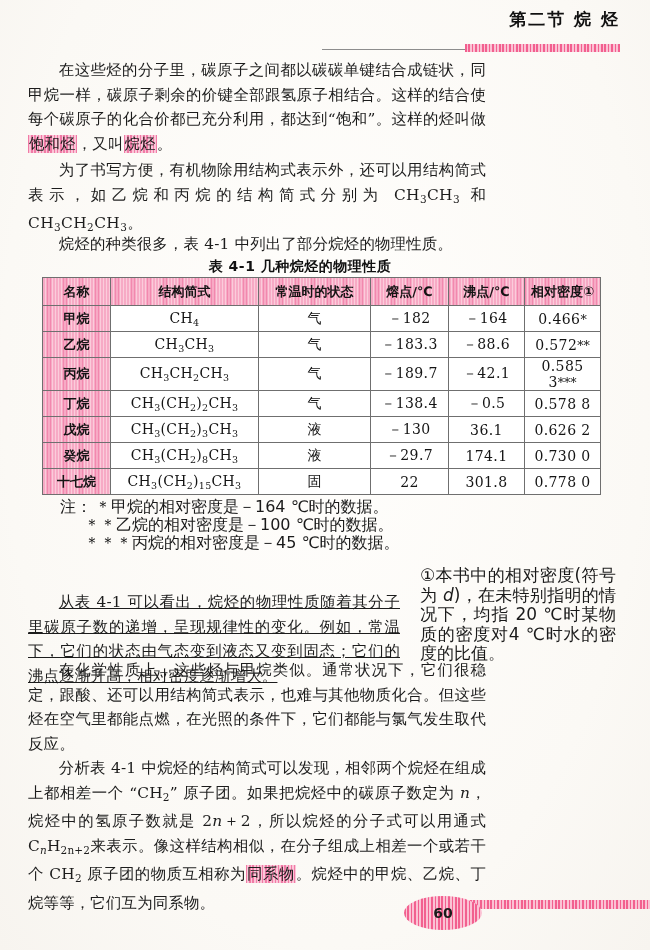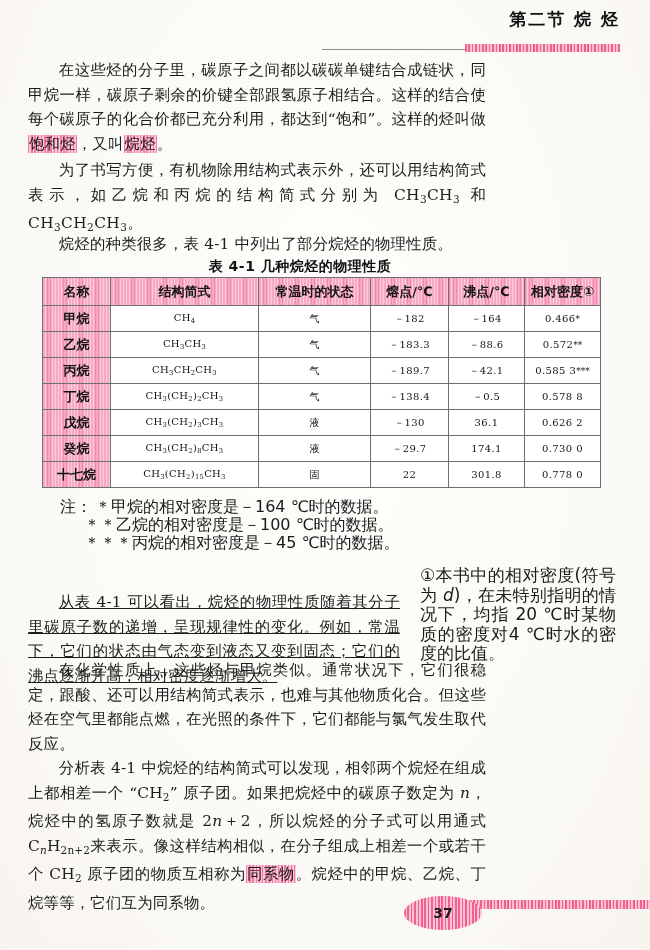--- a/index.html
+++ b/index.html
@@ -111,21 +111,21 @@
     left: 42px;
     width: 558px;
     border-collapse: collapse;
     table-layout: fixed;
     background: #fff;
   }
   table.ptable td, table.ptable th {
     border: 1px solid #6f6f6f;
     text-align: center;
     vertical-align: middle;
-    font-size: 10px;
+    font-size: 14px;
     color: #141414;
     padding: 0;
     height: 25px;
     font-weight: normal;
   }
   table.ptable th {
     font-weight: bold;
     font-size: 13px;
     height: 27px;
     font-family: "DejaVu Sans", "Liberation Sans", sans-serif;
@@ -358,15 +358,15 @@
   </div>
 
   <div class="col" style="top:756px;">
     <p class="body">
       <span>分析表 4-1 中烷烃的结构简式可以发现，相邻两个烷烃在组成上都相差一个 “CH</span><sub>2</sub><span>” 原子团。如果把烷烃中的碳原子数定为 </span><span class="it">n</span><span>，烷烃中的氢原子数就是 </span><span class="fm">2<span class="it">n</span>＋2</span><span>，所以烷烃的分子式可以用通式 C</span><sub class="it">n</sub><span>H</span><sub>2n+2</sub><span>来表示。像这样结构相似，在分子组成上相差一个或若干个 CH</span><sub>2</sub><span> 原子团的物质互相称为</span><span class="hl">同系物</span><span>。烷烃中的甲烷、乙烷、丁烷等等，它们互为同系物。</span>
     </p>
   </div>
 
   <div class="folio-bar"></div>
   <div class="folio-ellipse"></div>
-  <div class="folio-num">37</div>
+  <div class="folio-num">60</div>
 
 </div>
 
 </body></html>

